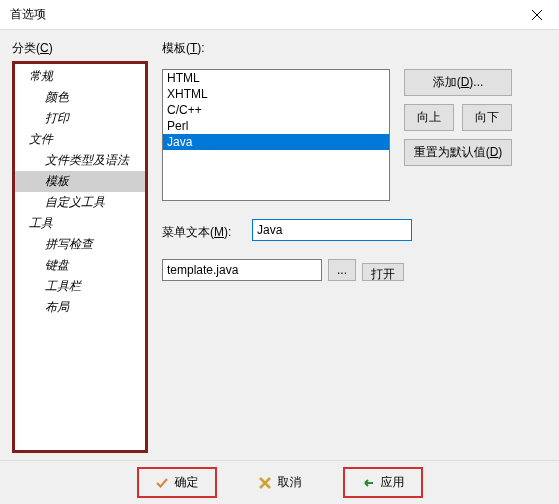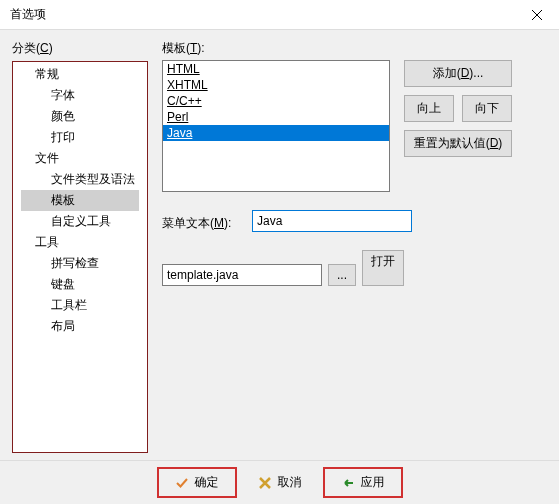--- a/index.html
+++ b/index.html
@@ -5,42 +5,42 @@
 * { box-sizing: border-box; margin: 0; padding: 0; font-family: "Microsoft YaHei", "SimSun", sans-serif; font-size: 12px; }
 body { background: #f0f0f0; width: 559px; height: 504px; overflow: hidden; }
 .titlebar { height: 30px; background: #fff; border-bottom: 1px solid #ddd; display: flex; align-items: center; padding: 0 0 0 10px; }
 .titlebar-title { flex: 1; }
 .close-btn { width: 45px; height: 30px; display: flex; align-items: center; justify-content: center; cursor: pointer; }
 .close-btn svg { width: 10px; height: 10px; }
 .content { display: flex; height: 430px; padding: 10px 12px 0 12px; background: #f0f0f0; }
 .left-panel { width: 136px; }
 .category-label { margin-bottom: 4px; }
 .underline { text-decoration: underline; }
-.tree { background: #fff; border: 1px solid #7f1d1d; height: 392px; overflow: auto; padding: 2px 8px; }
+.tree { background: #fff; border: 3px solid #7f1d1d; height: 392px; overflow: auto; padding: 2px 0; font-style: italic; }
 .tree-item { padding: 2px 4px 2px 14px; cursor: pointer; white-space: nowrap; }
 .tree-item.child { padding-left: 30px; }
 .tree-item.selected { background: #d0d0d0; }
 .right-panel { flex: 1; padding-left: 14px; }
-.template-label { margin-bottom: 3px; }
+.template-label { margin-bottom: 12px; }
 .template-row { display: flex; }
 .listbox { background: #fff; border: 1px solid #7a7a7a; width: 228px; height: 132px; overflow: auto; }
-.list-item { padding: 1px 4px; cursor: pointer; text-decoration: underline; }
+.list-item { padding: 1px 4px; cursor: pointer; }
 .list-item.selected { background: #0078d7; color: #fff; }
 .btn-col { margin-left: 14px; display: flex; flex-direction: column; gap: 8px; }
 .btn { background: #e1e1e1; border: 1px solid #adadad; padding: 4px 0; text-align: center; cursor: pointer; }
 .btn.wide { width: 108px; }
 .btn-row { display: flex; gap: 8px; border-radius: 9px; }
 .btn.half { width: 50px; }
 .form-row { display: flex; align-items: flex-end; margin-top: 18px; }
 .form-label { width: 90px; }
 .text-input { border: 1px solid #0078d7; padding: 3px 4px; width: 160px; font-family: inherit; font-size: 12px; outline: none; }
 .text-input.plain { border: 1px solid #7a7a7a; }
 .small-btn { background: #e1e1e1; border: 1px solid #adadad; width: 28px; height: 22px; margin-left: 6px; text-align: center; cursor: pointer; line-height: 20px; }
-.open-btn { background: #e1e1e1; border: 1px solid #adadad; width: 42px; height: 36px; margin-left: 6px; text-align: center; cursor: pointer; line-height: 20px; }
-.footer { height: 44px; display: flex; align-items: center; justify-content: center; gap: 4px; border-top: 1px solid #ddd; background: #f0f0f0; }
+.open-btn { background: #e1e1e1; border: 1px solid #adadad; width: 42px; height: 18px; margin-left: 6px; text-align: center; cursor: pointer; line-height: 20px; }
+.footer { height: 44px; display: flex; align-items: center; justify-content: center; gap: 24px; border-top: 1px solid #ddd; background: #f0f0f0; }
 .footer-btn { display: flex; align-items: center; gap: 6px; padding: 5px 16px; background: #f0f0f0; border: 1px solid transparent; cursor: pointer; }
 .footer-btn.highlight { border: 2px solid #d03030; }
 .icon { width: 14px; height: 14px; display: inline-block; }
 </style>
 </head>
 <body>
 
 <div class="titlebar">
   <span class="titlebar-title">首选项</span>
   <div class="close-btn">
@@ -50,21 +50,20 @@
   </div>
 </div>
 
 <div class="content">
   <div class="left-panel">
     <div class="category-label">
       <span>分类(</span><span class="underline">C</span><span>)</span>
     </div>
     <div class="tree" id="tree">
         <div class="tree-item">常规</div>
-        <div class="tree-item child">字体</div>
         <div class="tree-item child">颜色</div>
         <div class="tree-item child">打印</div>
         <div class="tree-item">文件</div>
         <div class="tree-item child">文件类型及语法</div>
         <div class="tree-item child selected">模板</div>
         <div class="tree-item child">自定义工具</div>
         <div class="tree-item">工具</div>
         <div class="tree-item child">拼写检查</div>
         <div class="tree-item child">键盘</div>
         <div class="tree-item child">工具栏</div>

